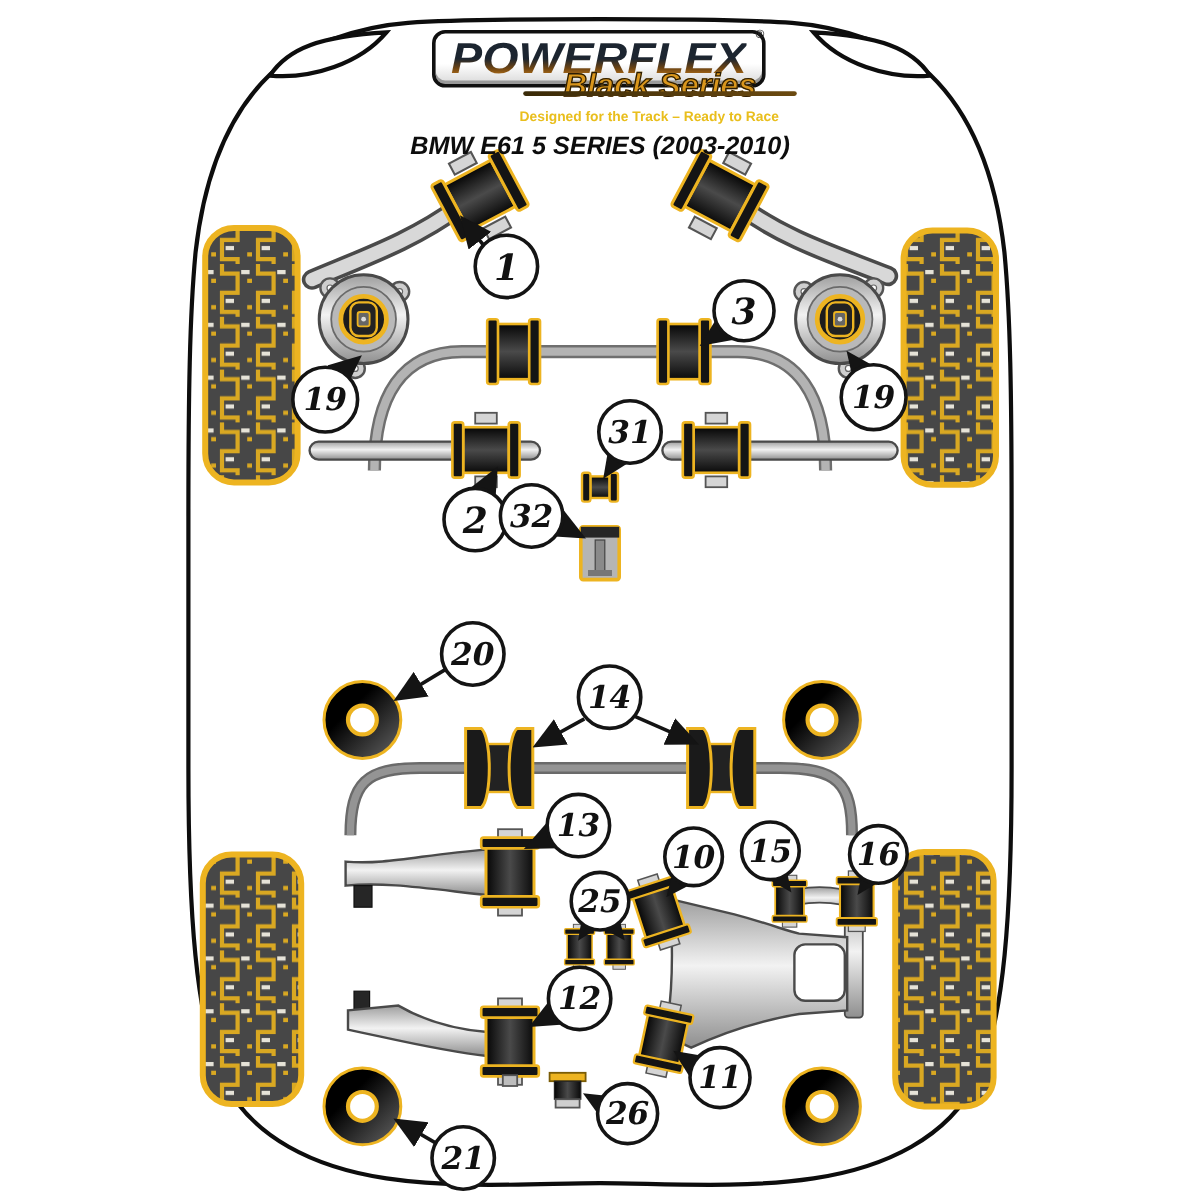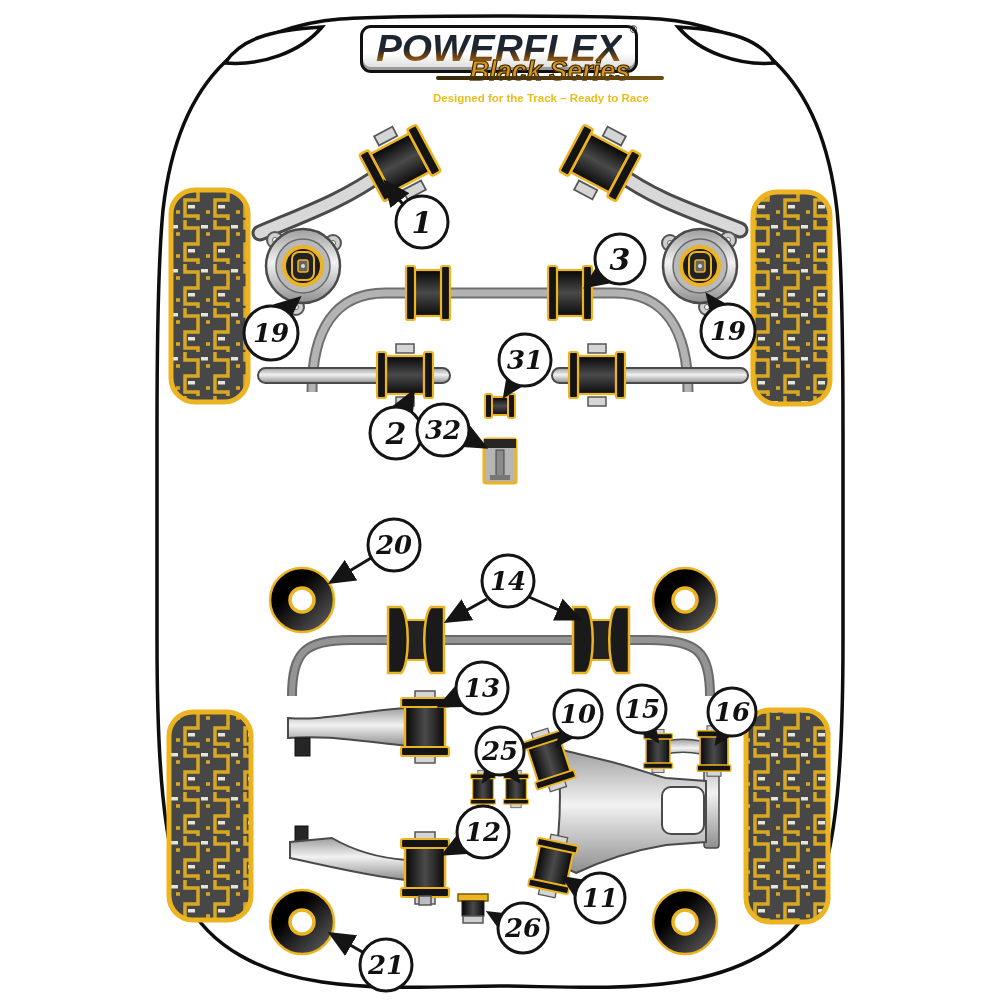--- a/index.html
+++ b/index.html
@@ -314,14 +314,15 @@
 </svg>
 
 <div class="overlay">
   <div class="logo-box">
     <span class="brand">POWERFLEX</span>
     <span class="reg">®</span>
   </div>
   <div class="series">Black Series</div>
   <div class="series-line"></div>
   <div class="tagline">Designed for the Track – Ready to Race</div>
+  <div class="title">BMW E61 5 SERIES (2003-2010)</div>
 </div>
 </div>
 
 </body></html>

